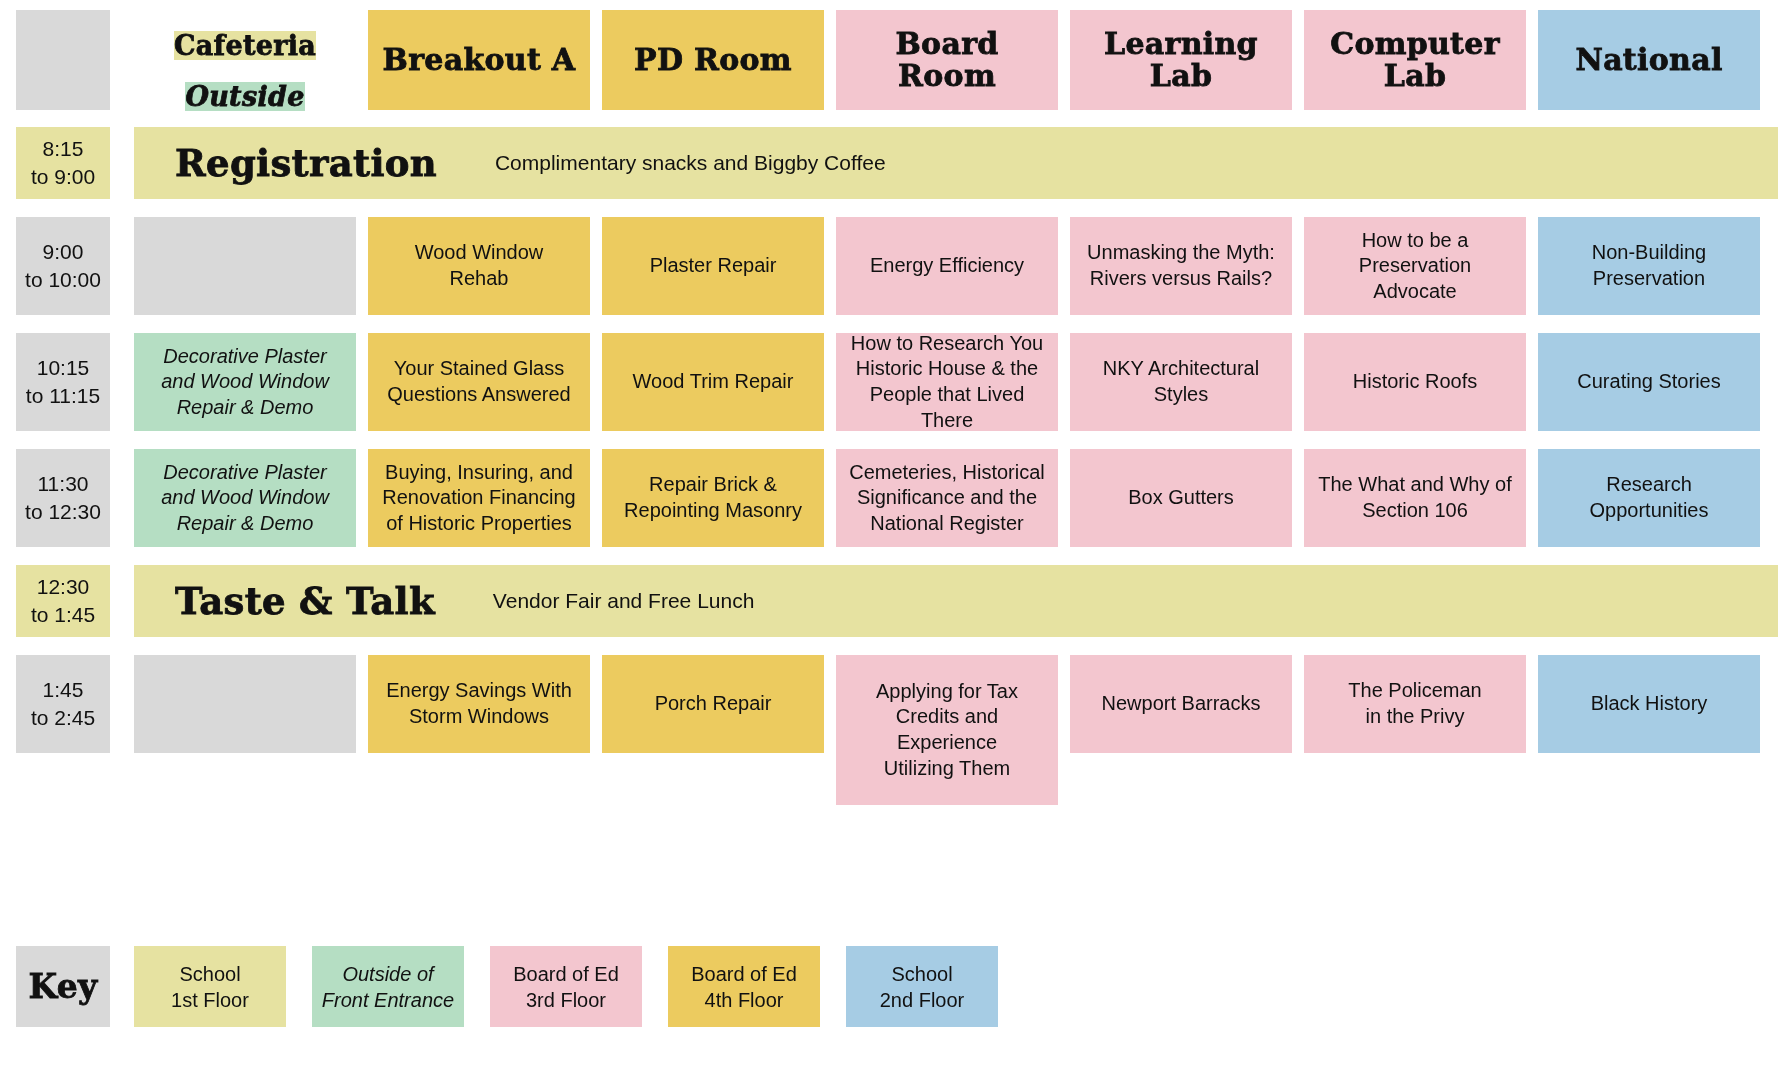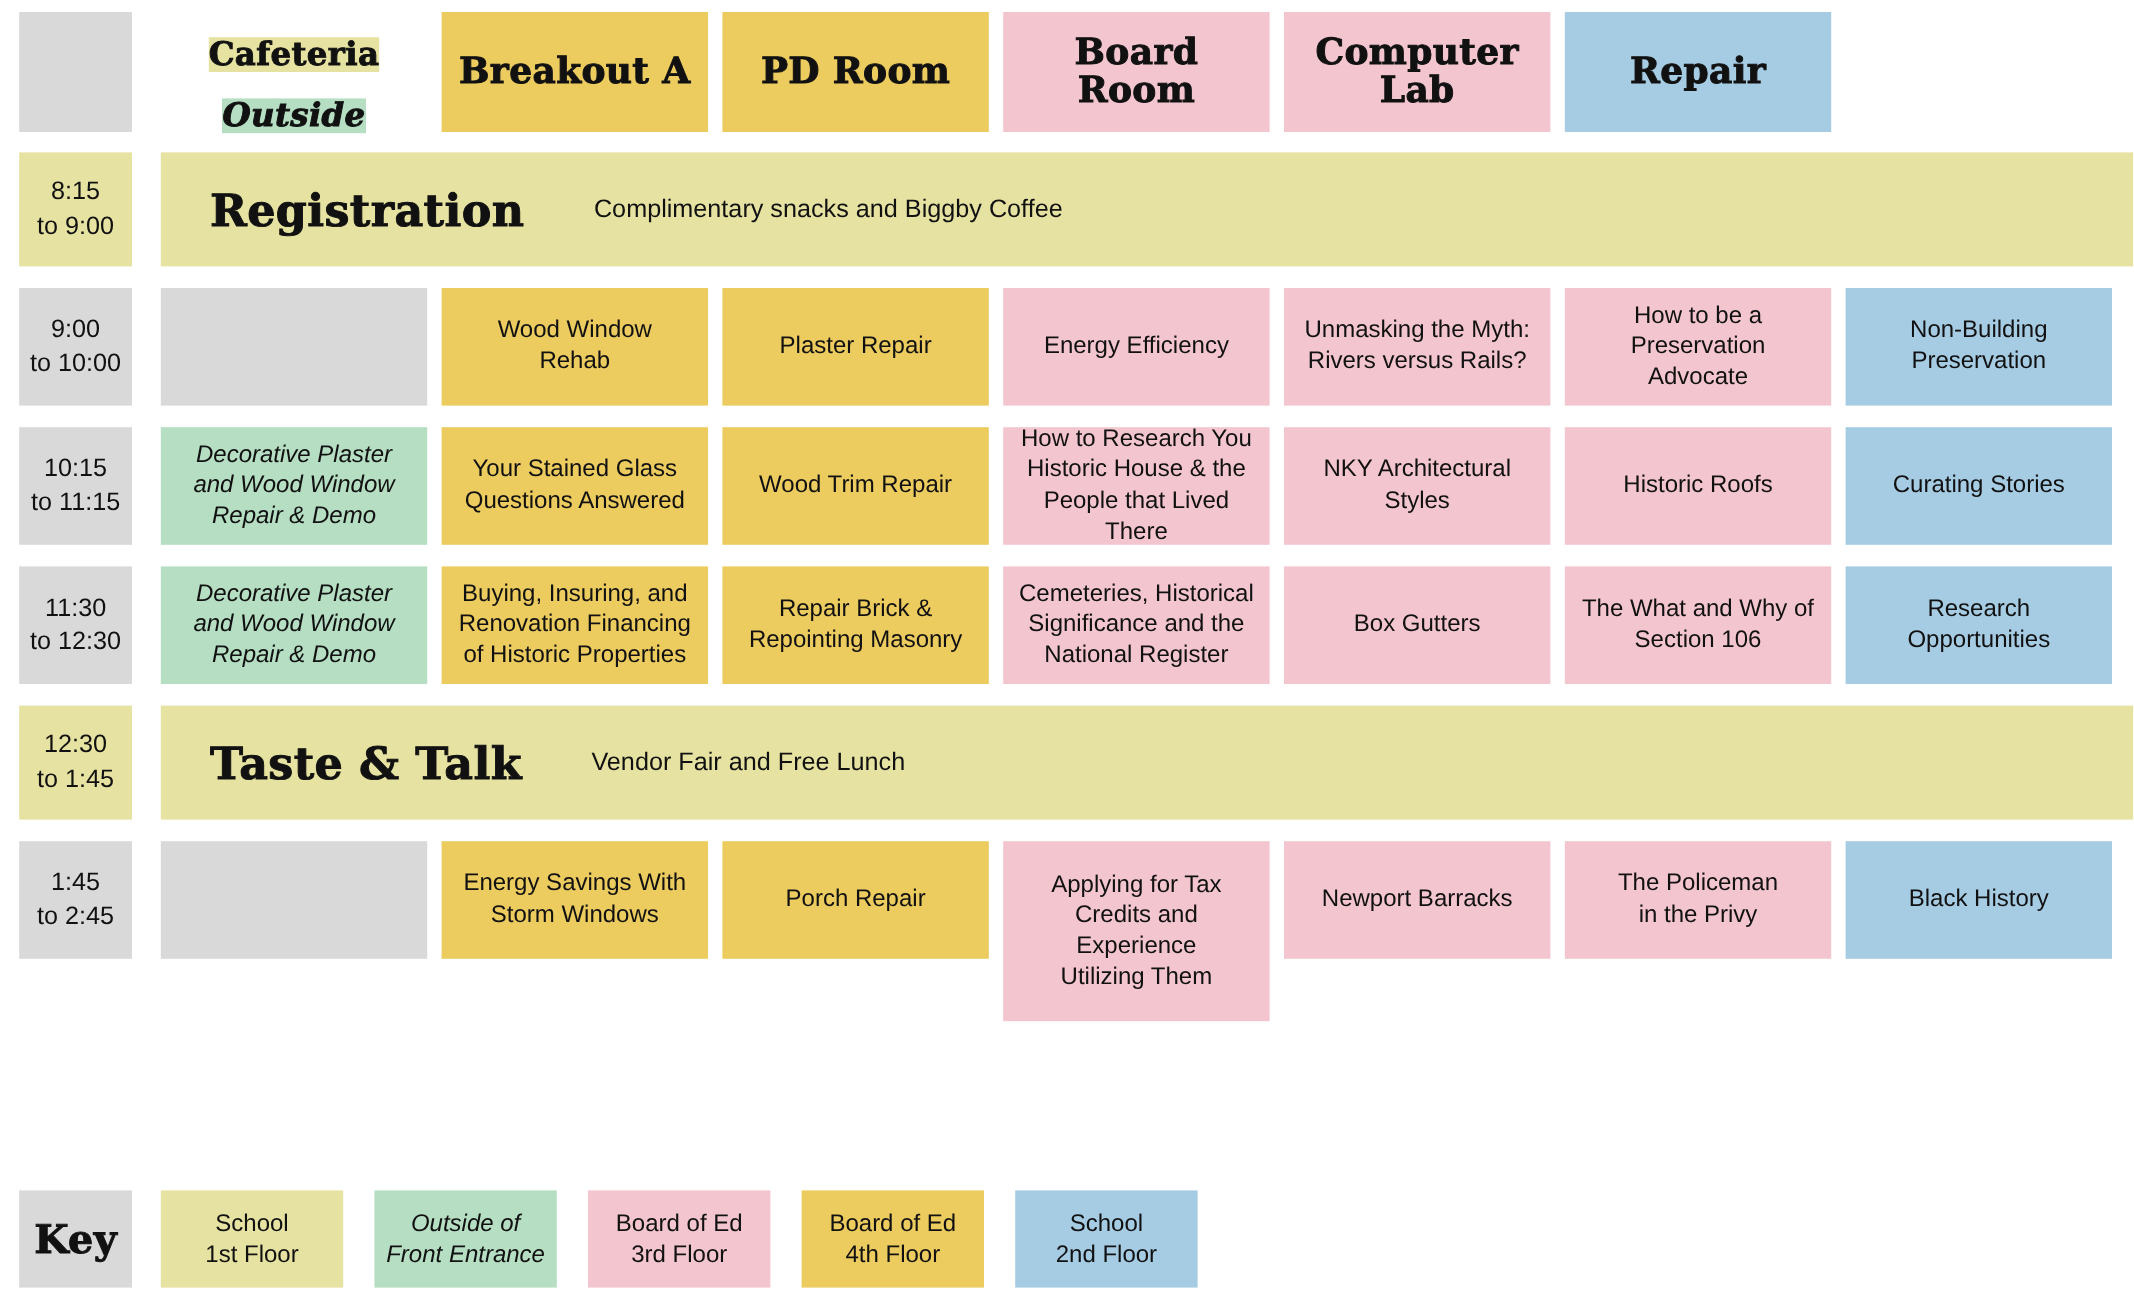--- a/index.html
+++ b/index.html
@@ -24,21 +24,21 @@
   .cell {
     width: 222px; min-width: 222px; margin-right: 12px;
     display: flex; align-items: center; justify-content: center;
     text-align: center; font-size: 20px; line-height: 1.28;
     white-space: pre-line; padding: 2px 12px; box-sizing: border-box;
   }
   .cell:last-child { margin-right: 0; }
   .header-row { height: 100px; margin-bottom: 17px; }
   .header-row .cell { font-size: 30px; line-height: 1.08; }
   .session-row { height: 98px; }
-  .banner-row { height: 95px; }
+  .banner-row { height: 72px; }
   .key-row { height: 81px; margin-top: 193px; margin-bottom: 0; }
   .display {
     font-family: "DejaVu Serif", serif;
     font-weight: 900;
     -webkit-text-stroke: 0.8px #111111;
     letter-spacing: 0.3px;
   }
   .split { display: flex; flex-direction: column; padding: 0; }
   .split .half {
     flex: 1; display: flex; align-items: center; justify-content: center;
@@ -75,22 +75,23 @@
 </head>
 <body>
 
 <div class="page">
   <div class="row header-row" id="header-row">
       <div class="timecell c-gray"></div>
       <div class="cell split"><div class="half display c-yellow">Cafeteria</div><div class="half display c-green">Outside</div></div>
       <div class="cell display c-gold">Breakout A</div>
       <div class="cell display c-gold">PD Room</div>
       <div class="cell display c-pink">Board Room</div>
+      <div class="cell display c-pink">Learning Lab</div>
       <div class="cell display c-pink">Computer Lab</div>
-      <div class="cell display c-blue">Repair</div>
+      <div class="cell display c-blue">National</div>
     </div>
   <div id="body-rows">
       <div class="row banner-row">
         <div class="timecell c-yellow">8:15
 to 9:00</div>
         <div class="banner c-yellow">
           <span class="display banner-title">Registration</span>
           <span class="banner-sub">Complimentary snacks and Biggby Coffee</span>
         </div>
       </div>

